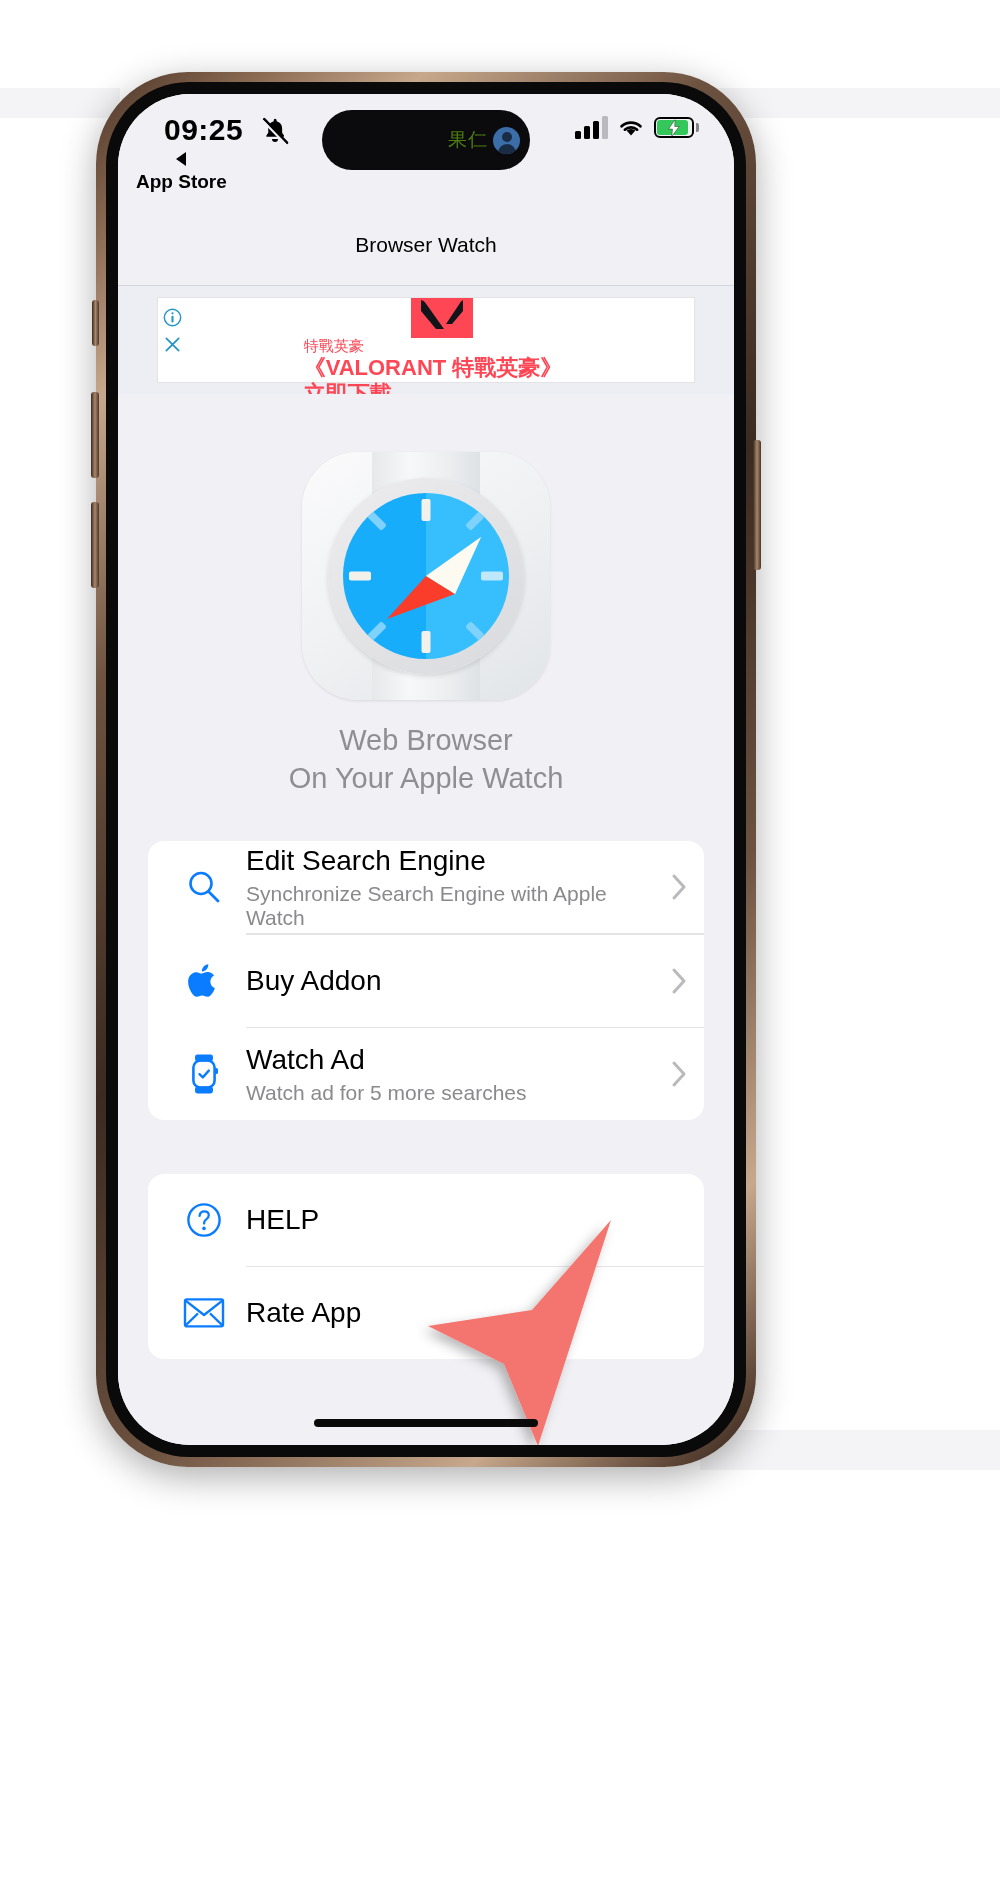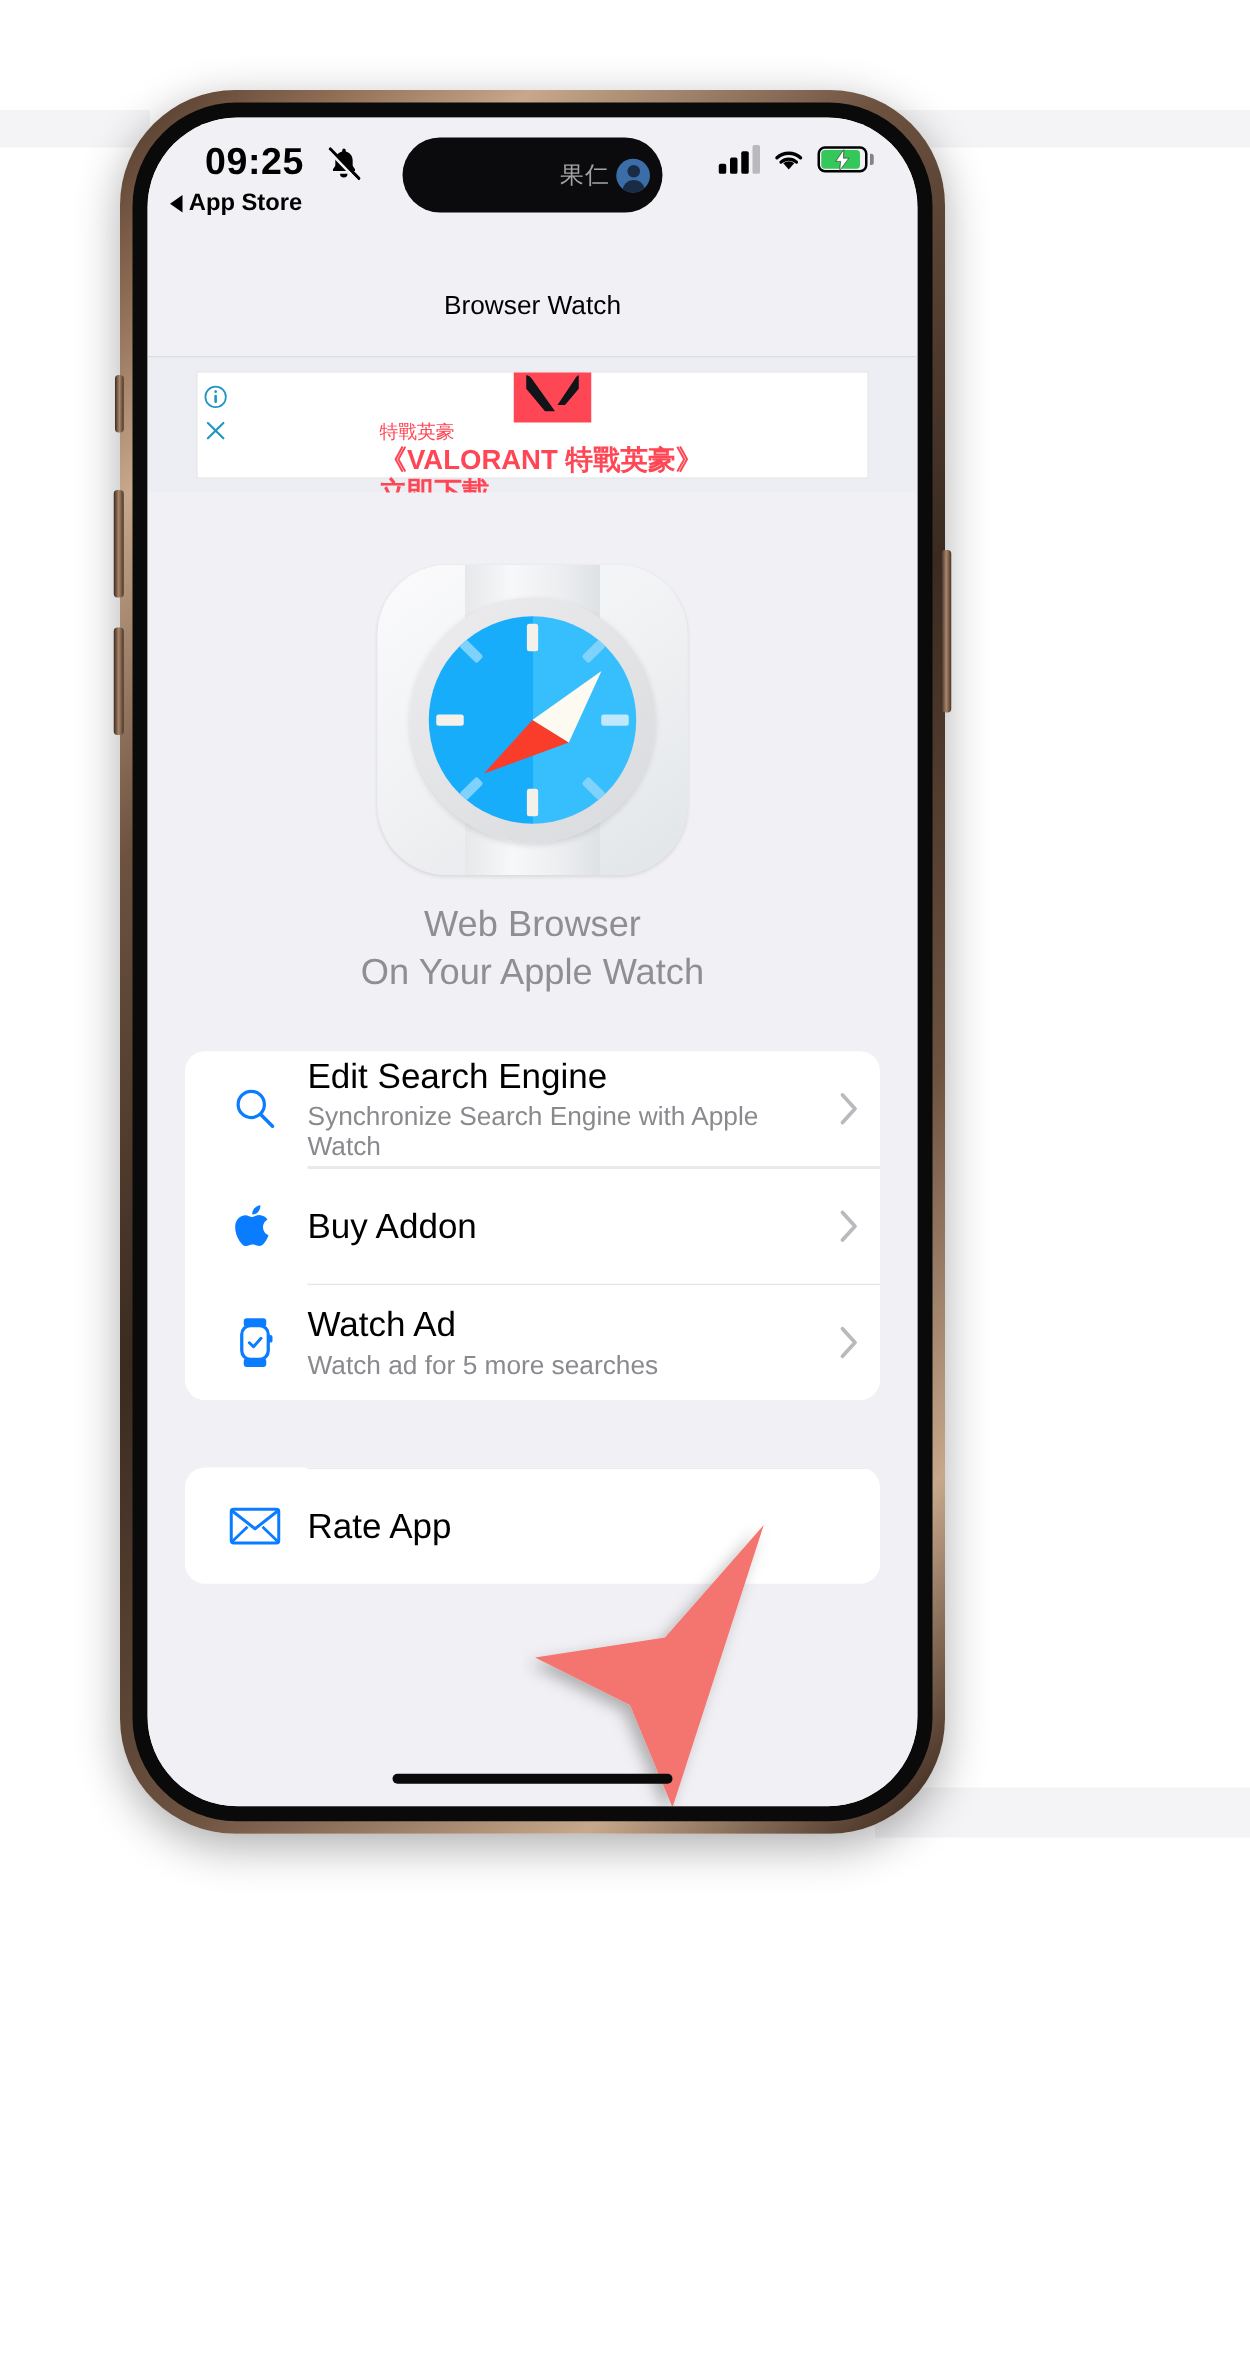--- a/index.html
+++ b/index.html
@@ -59,33 +59,33 @@
     background: #f1f1f5;
   }
   #status-time {
     position: absolute; left: 46px; top: 19px;
     font-size: 30px; font-weight: 600; color: #000; letter-spacing: .5px;
   }
   #bell-icon { position: absolute; left: 142px; top: 22px; width: 30px; height: 30px; }
   #back-link {
     position: absolute; left: 18px; top: 58px;
     font-size: 19px; font-weight: 700; color: #000;
-    display: flex; align-items: center; gap: 5px;
+    display: flex; align-items: center; gap: 5px; flex-direction: column;
   }
   #back-caret { width: 0; height: 0; border-top: 7px solid transparent; border-bottom: 7px solid transparent; border-right: 10px solid #000; }
 
   
   #island {
     position: absolute; left: 50%; transform: translateX(-50%);
     top: 16px; width: 208px; height: 60px; border-radius: 32px;
     background: #0b0b0d;
     display: flex; align-items: center; justify-content: flex-end;
     padding-right: 10px; gap: 5px;
   }
-  #island-label { font-size: 19px; color: #a3a3a3; letter-spacing: 1px; font-weight: 500; }
+  #island-label { font-size: 19px; color: #4d7c0f; letter-spacing: 1px; font-weight: 500; }
   #island-avatar {
     width: 27px; height: 27px; border-radius: 50%;
     background: #3b6ea8; position: relative; overflow: hidden;
   }
   #island-avatar::before { content:""; position:absolute; left:50%; top:5px; transform:translateX(-50%); width:10px; height:10px; border-radius:50%; background:#1a2c45; }
   #island-avatar::after  { content:""; position:absolute; left:50%; top:17px; transform:translateX(-50%); width:18px; height:14px; border-radius:9px 9px 0 0; background:#1a2c45; }
 
   #status-right {
     position: absolute; right: 40px; top: 22px;
     display: flex; align-items: center; gap: 9px;
@@ -386,20 +386,32 @@
                 <svg width="17" height="28" viewBox="0 0 17 28">
                     <path d="M3 3 L13 14 L3 25" fill="none" stroke="#b9b9be" stroke-width="3" stroke-linecap="round" stroke-linejoin="round"></path>
                   </svg>
               </div>
             </div>
 
           </div>
 
           <div class="card" id="card-links">
 
+            <div class="row">
+              <div class="row-icon">
+                <svg width="38" height="38" viewBox="0 0 38 38">
+                  <circle cx="19" cy="19" r="15.6" fill="none" stroke="#0a7cff" stroke-width="2.4"></circle>
+                  <path d="M14.6 14.8c.3-3 2.4-4.5 4.7-4.5 2.6 0 4.5 1.6 4.5 4 0 2.2-1.2 3.2-2.8 4.3-1.4 1-1.9 1.8-1.9 3.3v.6" fill="none" stroke="#0a7cff" stroke-width="2.3" stroke-linecap="round"></path>
+                  <circle cx="19" cy="27.4" r="1.8" fill="#0a7cff"></circle>
+                </svg>
+              </div>
+              <div class="row-body">
+                <div class="row-title">HELP</div>
+              </div>
+            </div>
             <div class="sep"></div>
 
             <div class="row">
               <div class="row-icon">
                 <svg width="42" height="32" viewBox="0 0 42 32">
                   <rect x="2" y="2.4" width="38" height="27" rx="1.8" fill="none" stroke="#0a7cff" stroke-width="2.4"></rect>
                   <path d="M2.6 3.6 L21 18 L39.4 3.6" fill="none" stroke="#0a7cff" stroke-width="2.4" stroke-linejoin="round"></path>
                   <path d="M2.6 28.4 L15 16.4 M39.4 28.4 L27 16.4" fill="none" stroke="#0a7cff" stroke-width="2.2"></path>
                 </svg>
               </div>

